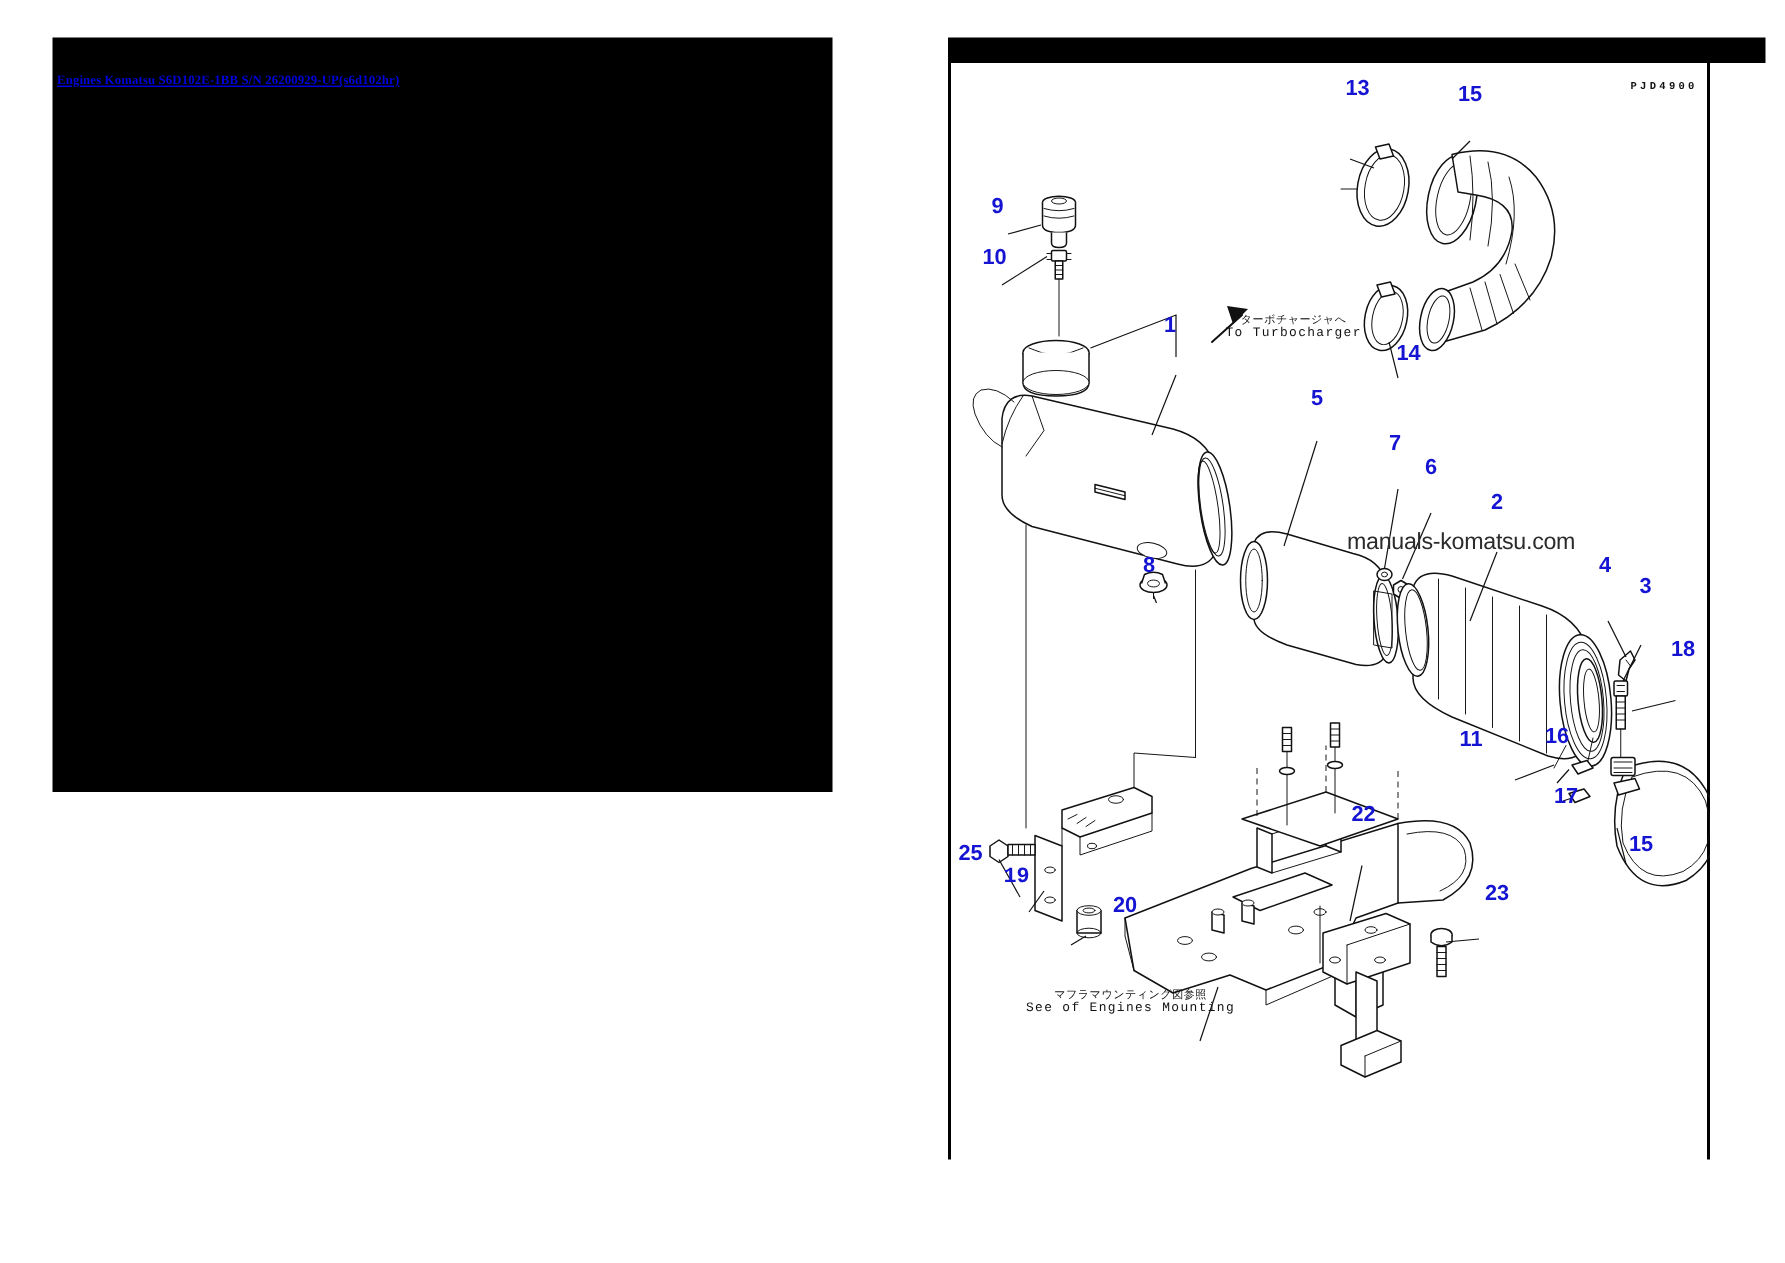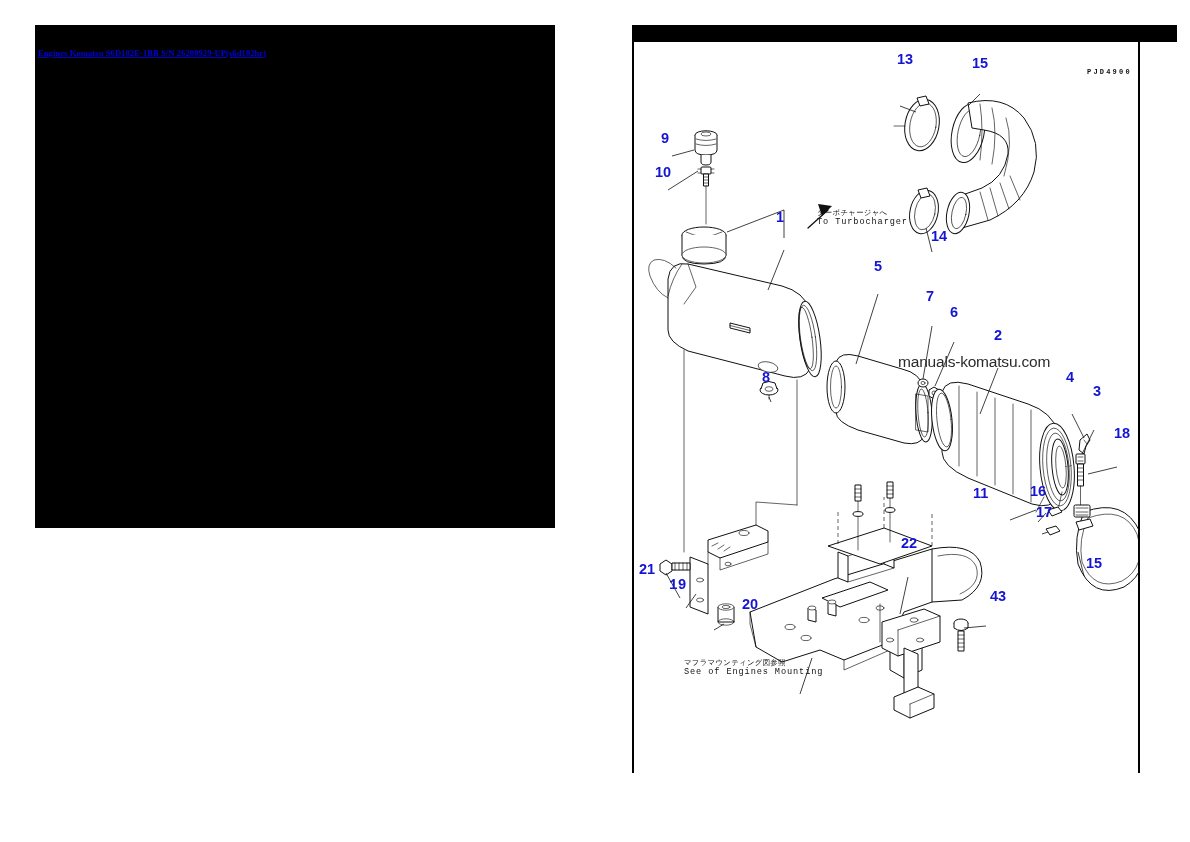--- a/index.html
+++ b/index.html
@@ -16,41 +16,41 @@
              cursor:pointer;}
 
   
   #sheet{position:absolute;left:632px;top:25px;width:545px;height:748px;}
   #sheet-topbar{position:absolute;left:0;top:0;width:545px;height:17px;
                 background:#000000;}
   #sheet-leftrule{position:absolute;left:0;top:17px;width:2px;height:731px;
                   background:#000000;}
   #sheet-rightrule{position:absolute;left:506px;top:17px;width:2px;height:731px;
                    background:#000000;}
-  #sheet-code{position:absolute;left:455px;top:43px;
+  #sheet-code{position:absolute;left:455px;top:29px;
               font-family:"Liberation Mono",monospace;font-size:7px;
               font-weight:bold;color:#111;letter-spacing:2.2px;}
 
   
   #art{position:absolute;left:0;top:17px;width:508px;height:731px;display:block;}
   .ln{fill:none;stroke:#111;stroke-width:1;stroke-linecap:round;stroke-linejoin:round;}
   .lnT{fill:none;stroke:#111;stroke-width:.65;stroke-linecap:round;stroke-linejoin:round;}
   .lnW{fill:none;stroke:#111;stroke-width:1.3;stroke-linecap:round;stroke-linejoin:round;}
   .wh{fill:#fff;stroke:#111;stroke-width:1;stroke-linejoin:round;}
   .whT{fill:#fff;stroke:#111;stroke-width:.65;stroke-linejoin:round;}
   .dash{fill:none;stroke:#111;stroke-width:.65;stroke-dasharray:4 3;}
   .leader{fill:none;stroke:#111;stroke-width:.8;}
 
   
   .cal{position:absolute;font-family:"Liberation Sans",sans-serif;
        font-size:14.5px;font-weight:bold;color:#1414d2;line-height:1;
        cursor:pointer;user-select:none;}
 
   
-  .anno{position:absolute;color:#111;line-height:1.25;white-space:nowrap;}
+  .anno{position:absolute;color:#111;line-height:1.25;white-space:nowrap;text-align:center;}
   .anno .jp{font-family:"DejaVu Sans",sans-serif;font-size:7.4px;letter-spacing:.3px;}
   .anno .en{font-family:"Liberation Mono",monospace;font-size:8.6px;letter-spacing:.9px;}
 
   
   #watermark{position:absolute;left:898px;top:353px;
              font-family:"Liberation Sans",sans-serif;font-size:15.5px;
              color:#2b2b2b;letter-spacing:-.2px;white-space:nowrap;text-align:center;}
 </style>
 </head>
 <body>
@@ -425,20 +425,20 @@
     <div class="cal" style="left: 926px; top: 289px;">7</div>
     <div class="cal" style="left: 762px; top: 370px;">8</div>
     <div class="cal" style="left: 661px; top: 131px;">9</div>
     <div class="cal" style="left: 655px; top: 165px;">10</div>
     <div class="cal" style="left: 973px; top: 486px;">11</div>
     <div class="cal" style="left: 972px; top: 56px;">15</div>
     <div class="cal" style="left: 897px; top: 52px;">13</div>
     <div class="cal" style="left: 931px; top: 229px;">14</div>
     <div class="cal" style="left: 1086px; top: 556px;">15</div>
     <div class="cal" style="left: 1030px; top: 484px;">16</div>
-    <div class="cal" style="left: 1036px; top: 505px;">17</div>
+    <div class="cal" style="left: 1036px; top: 524px;">17</div>
     <div class="cal" style="left: 1114px; top: 426px;">18</div>
     <div class="cal" style="left: 669px; top: 578px; font-family: Liberation Mono, monospace;">19</div>
     <div class="cal" style="left: 742px; top: 597px;">20</div>
-    <div class="cal" style="left: 639px; top: 562px;">21</div>
+    <div class="cal" style="left: 639px; top: 562px;">25</div>
     <div class="cal" style="left: 901px; top: 536px;">22</div>
-    <div class="cal" style="left: 990px; top: 589px;">43</div>
+    <div class="cal" style="left: 990px; top: 589px;">23</div>
   </div>
 
 </body></html>

